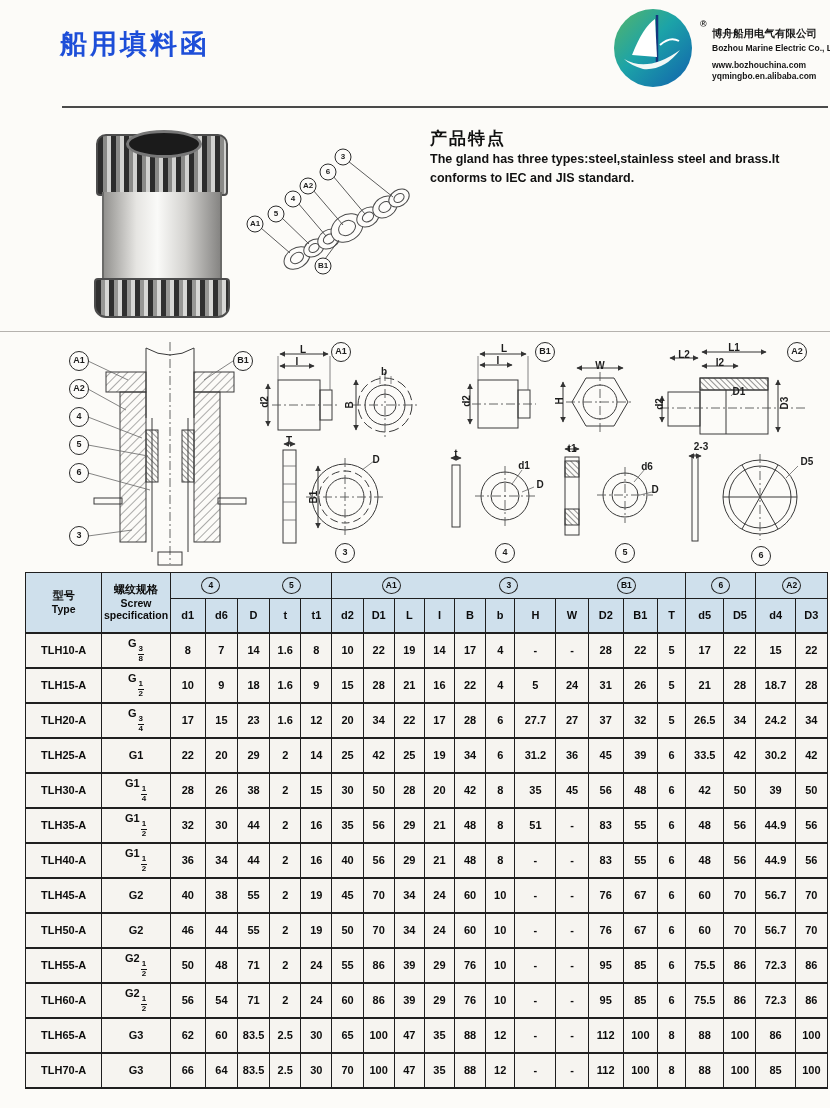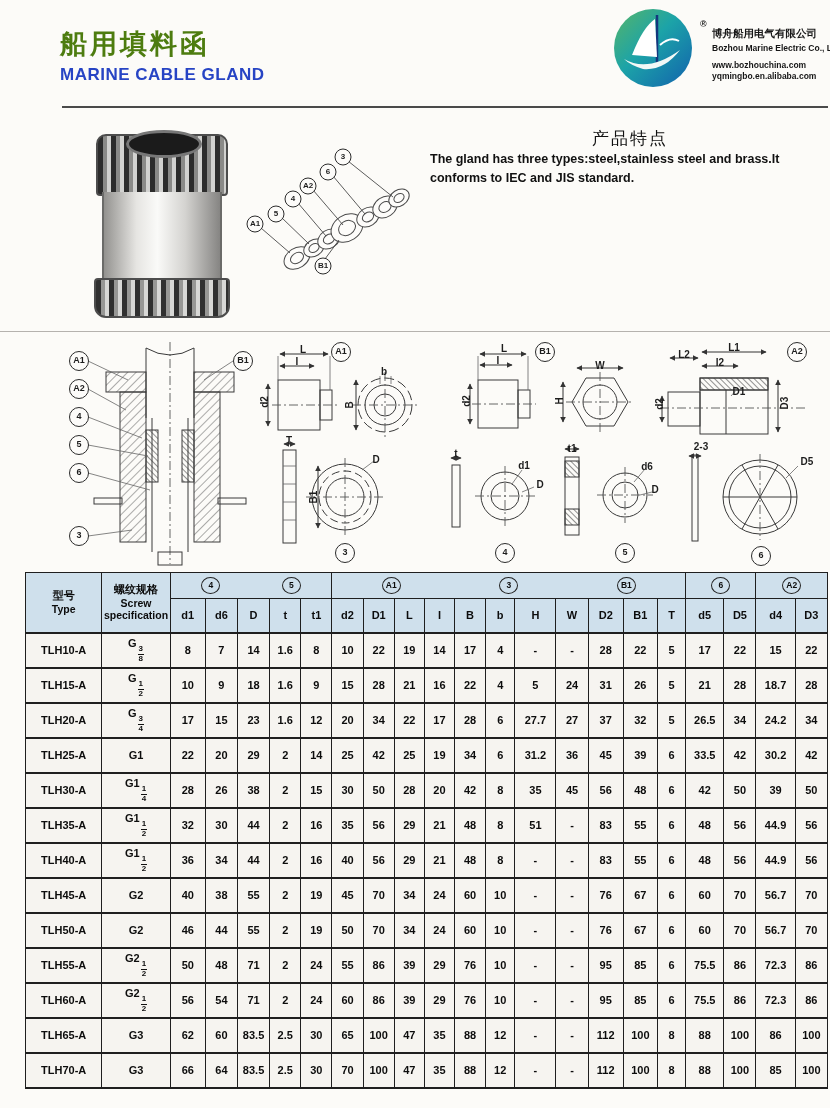--- a/index.html
+++ b/index.html
@@ -1,20 +1,20 @@
 <!DOCTYPE html>
 <html><head>
 <meta charset="utf-8">
 <style>
   html,body{margin:0;padding:0;background:#e8e8e8;}
   #page{position:relative;width:830px;height:1108px;background:#fcfbf8;font-family:"Liberation Sans",sans-serif;color:#111;overflow:hidden;}
 
   
   .title-block{position:absolute;left:60px;top:26px;}
-  .title-cn{font-size:27px;font-weight:bold;color:#4d7c0f;letter-spacing:3px;}
+  .title-cn{font-size:27px;font-weight:bold;color:#1d4ed8;letter-spacing:3px;}
   .title-en{font-size:17px;font-weight:bold;color:#2744c4;margin-top:3px;letter-spacing:.5px;}
   .rule1{position:absolute;left:62px;top:106px;width:766px;height:2px;background:#4a4a4a;}
   .rule2{position:absolute;left:0;top:331px;width:830px;height:1px;background:#b5b2ae;}
 
   .logo-circle{position:absolute;left:612px;top:7px;width:82px;height:82px;}
   .reg-mark{position:absolute;left:700px;top:19px;font-size:9px;font-weight:bold;color:#222;}
   .logo-text{position:absolute;left:712px;top:27px;width:120px;color:#161616;}
   .lt-cn{font-size:10.5px;font-weight:bold;white-space:nowrap;}
   .lt-en{font-size:8.5px;font-weight:bold;margin-top:2px;white-space:nowrap;}
   .lt-url{font-size:8.5px;font-weight:bold;margin-top:1px;white-space:nowrap;}
@@ -25,21 +25,21 @@
   .p-top{position:absolute;left:8px;top:6px;right:8px;height:58px;border:2px solid #4d4d4d;border-radius:10px 10px 4px 4px;
     background:repeating-linear-gradient(90deg,#2c2c2c 0 5px,#8a8a88 5px 9px,#d2d2d0 9px 13px);}
   .p-hole{position:absolute;left:38px;top:2px;width:70px;height:22px;background:#1b1b1b;border-radius:50%;border:3px solid #777;}
   .p-mid{position:absolute;left:14px;top:64px;right:14px;height:88px;border-left:2px solid #6b6b69;border-right:2px solid #6b6b69;
     background:linear-gradient(90deg,#93928f,#e6e5e2 28%,#fafaf8 46%,#d4d3d0 70%,#868583);}
   .p-bot{position:absolute;left:6px;top:150px;right:6px;height:36px;border:2px solid #4d4d4d;border-radius:4px 4px 12px 12px;
     background:repeating-linear-gradient(90deg,#303030 0 5px,#979795 5px 9px,#d8d8d6 9px 13px);}
 
   
   .features{position:absolute;left:430px;top:127px;width:400px;}
-  .f-h-cn{font-size:17px;font-weight:normal;letter-spacing:2px;text-align:center;}
+  .f-h-cn{font-size:17px;font-weight:bold;letter-spacing:2px;}
   .f-p-cn{font-size:11.5px;font-weight:bold;margin-top:9px;letter-spacing:.5px;}
   .f-h-en{font-size:20px;font-weight:bold;margin-top:17px;}
   .f-p-en{font-size:12.5px;font-weight:bold;line-height:1.5;}
 
   svg .ln{stroke:#3a3a3a;stroke-width:1;fill:none;}
   svg .h1f{fill:url(#h1);stroke:#3a3a3a;stroke-width:1;}
   svg .h2f{fill:url(#h2);stroke:#3a3a3a;stroke-width:1;}
   svg .cl{stroke:#555;stroke-width:.9;fill:none;stroke-dasharray:9 3 2 3;}
   svg .dim{stroke:#333;stroke-width:1;fill:none;marker-start:url(#ar);marker-end:url(#ar);}
   svg .thin{stroke:#666;stroke-width:.8;fill:none;}
@@ -70,21 +70,20 @@
   .frac .fn{border-bottom:1px solid #111;padding:0 1px;}
   .frac .fd{padding:0 1px;}
 </style>
 </head>
 <body>
 
 <div id="page">
 
   <div class="title-block">
     <div class="title-cn">船用填料函</div>
-    <div class="title-en">MARINE CABLE GLAND</div>
   </div>
 
   <div class="logo-circle">
     <svg width="82" height="82" viewBox="0 0 82 82">
       <defs>
         <linearGradient id="lg" x1="0" y1="0" x2="1" y2="1">
           <stop offset="0" stop-color="#57b569"></stop>
           <stop offset="0.45" stop-color="#1ca3a8"></stop>
           <stop offset="1" stop-color="#1261ad"></stop>
         </linearGradient>

